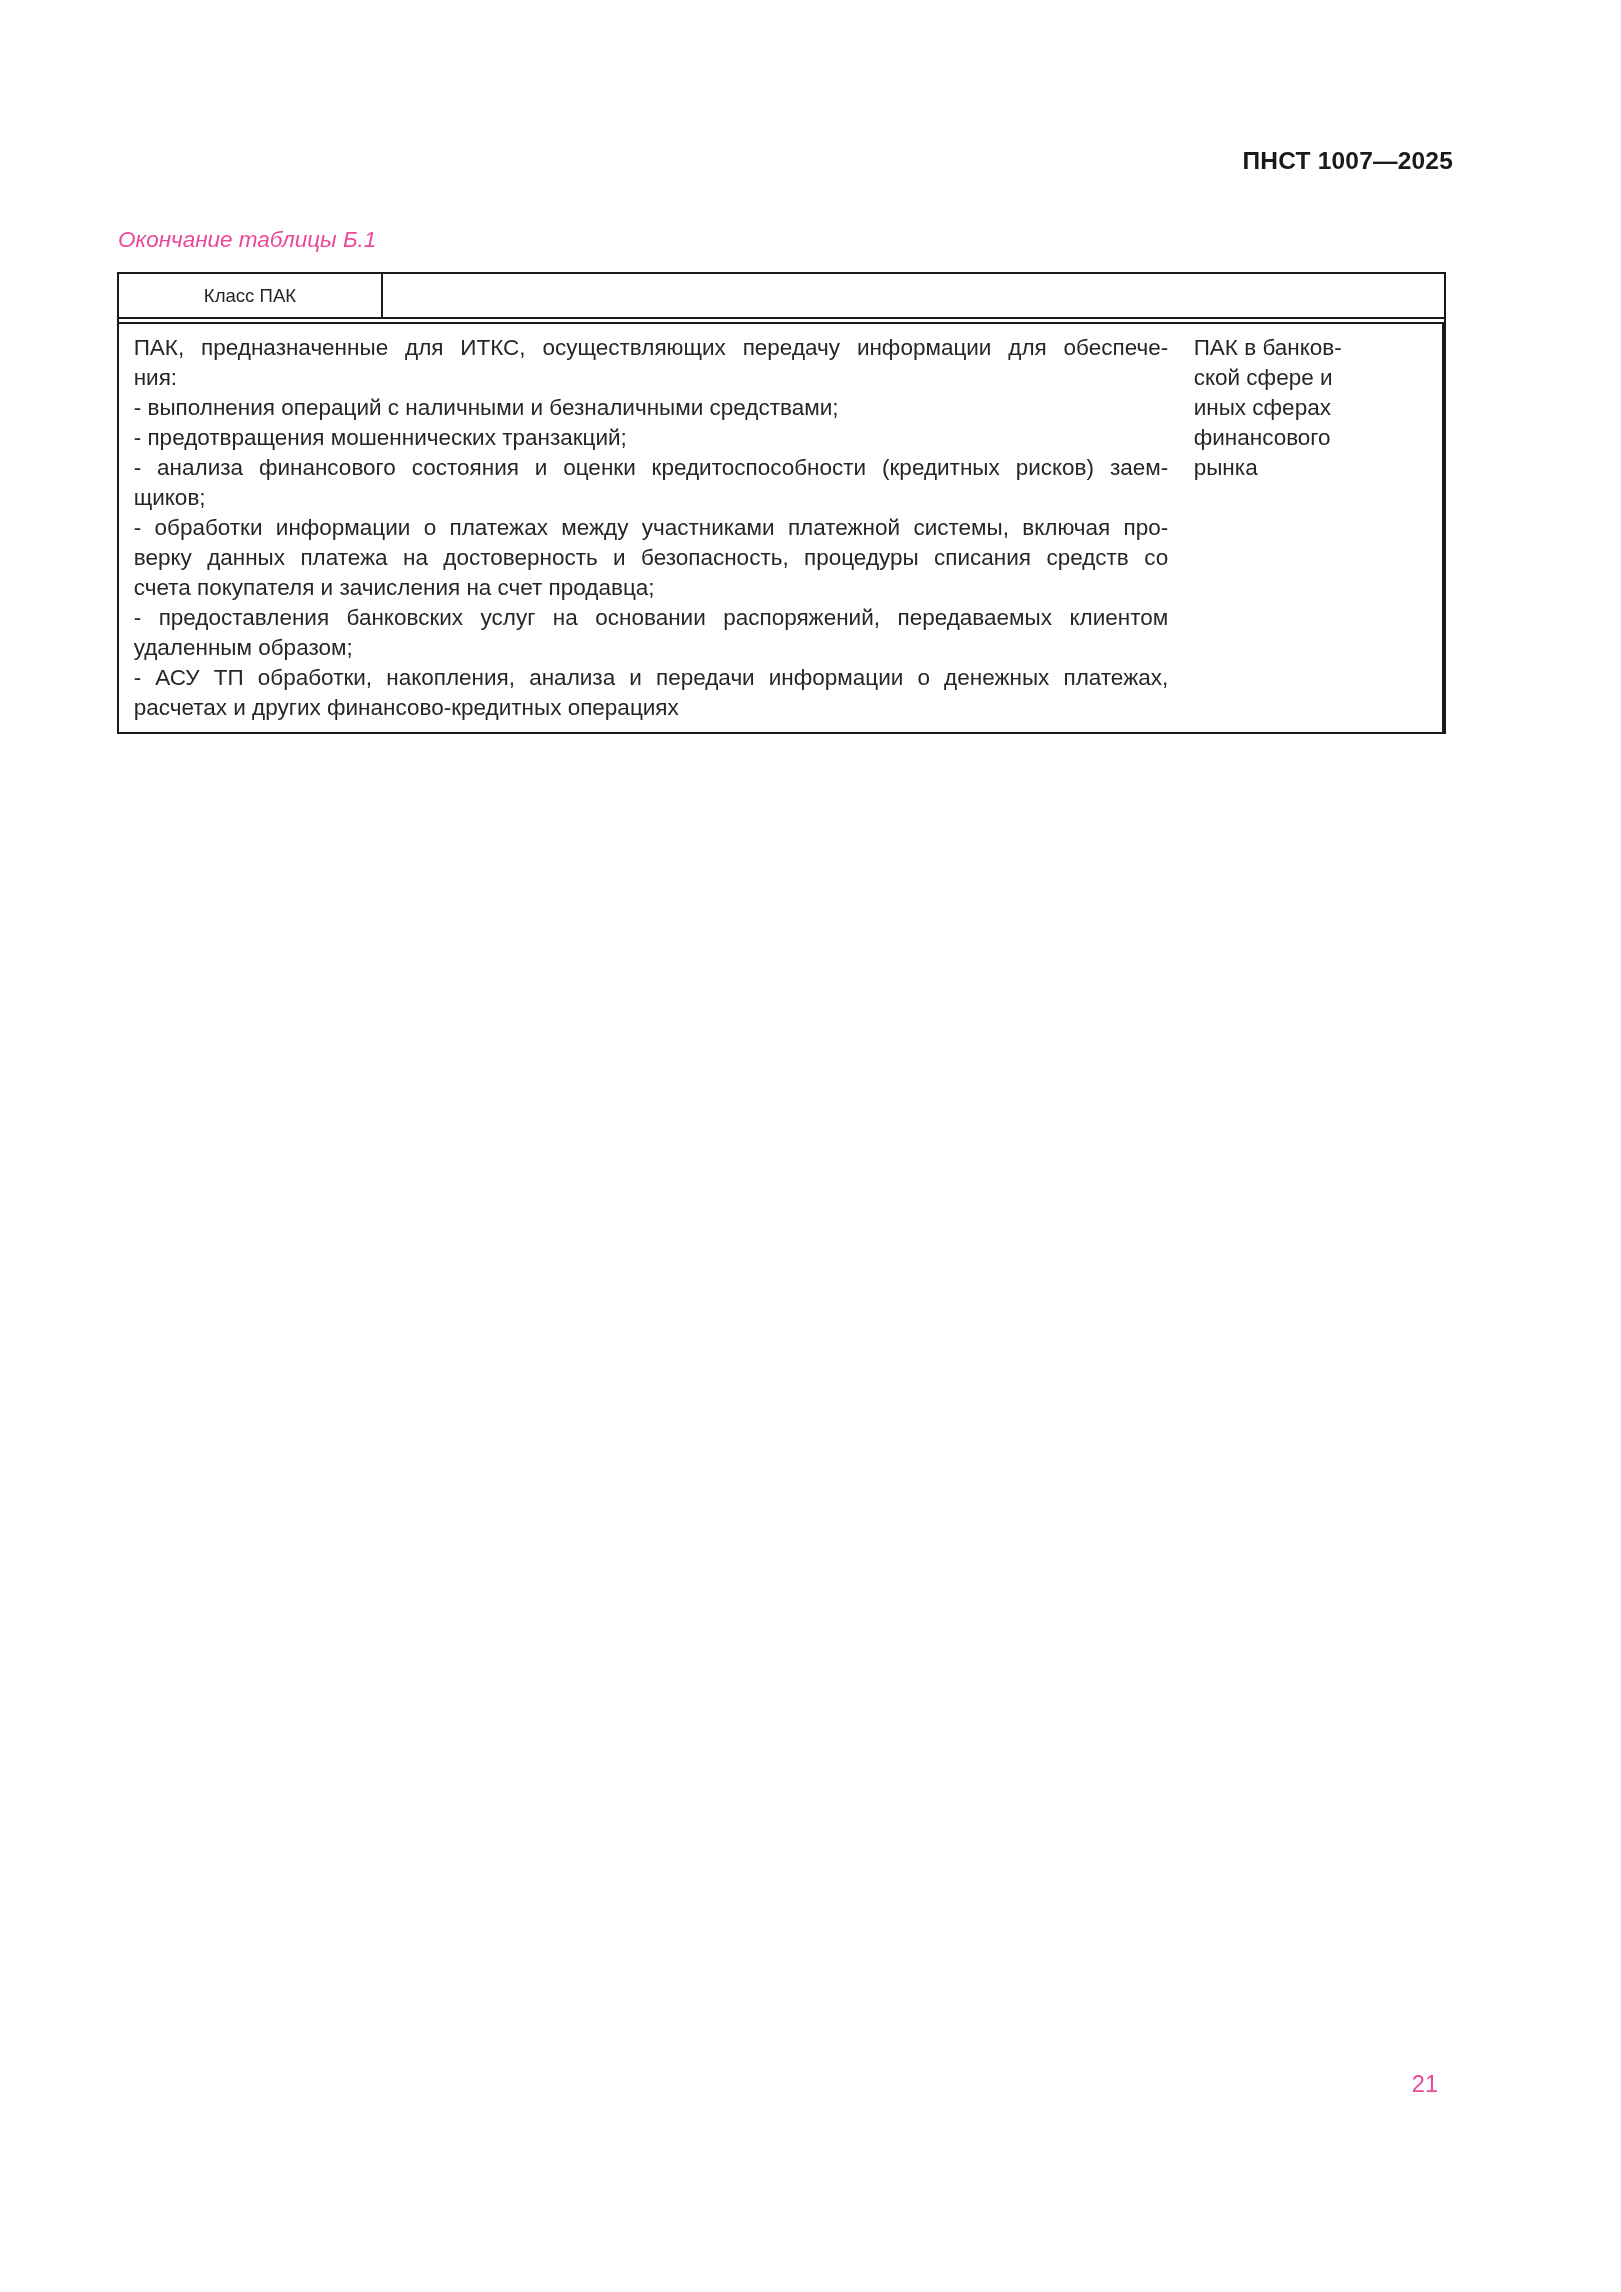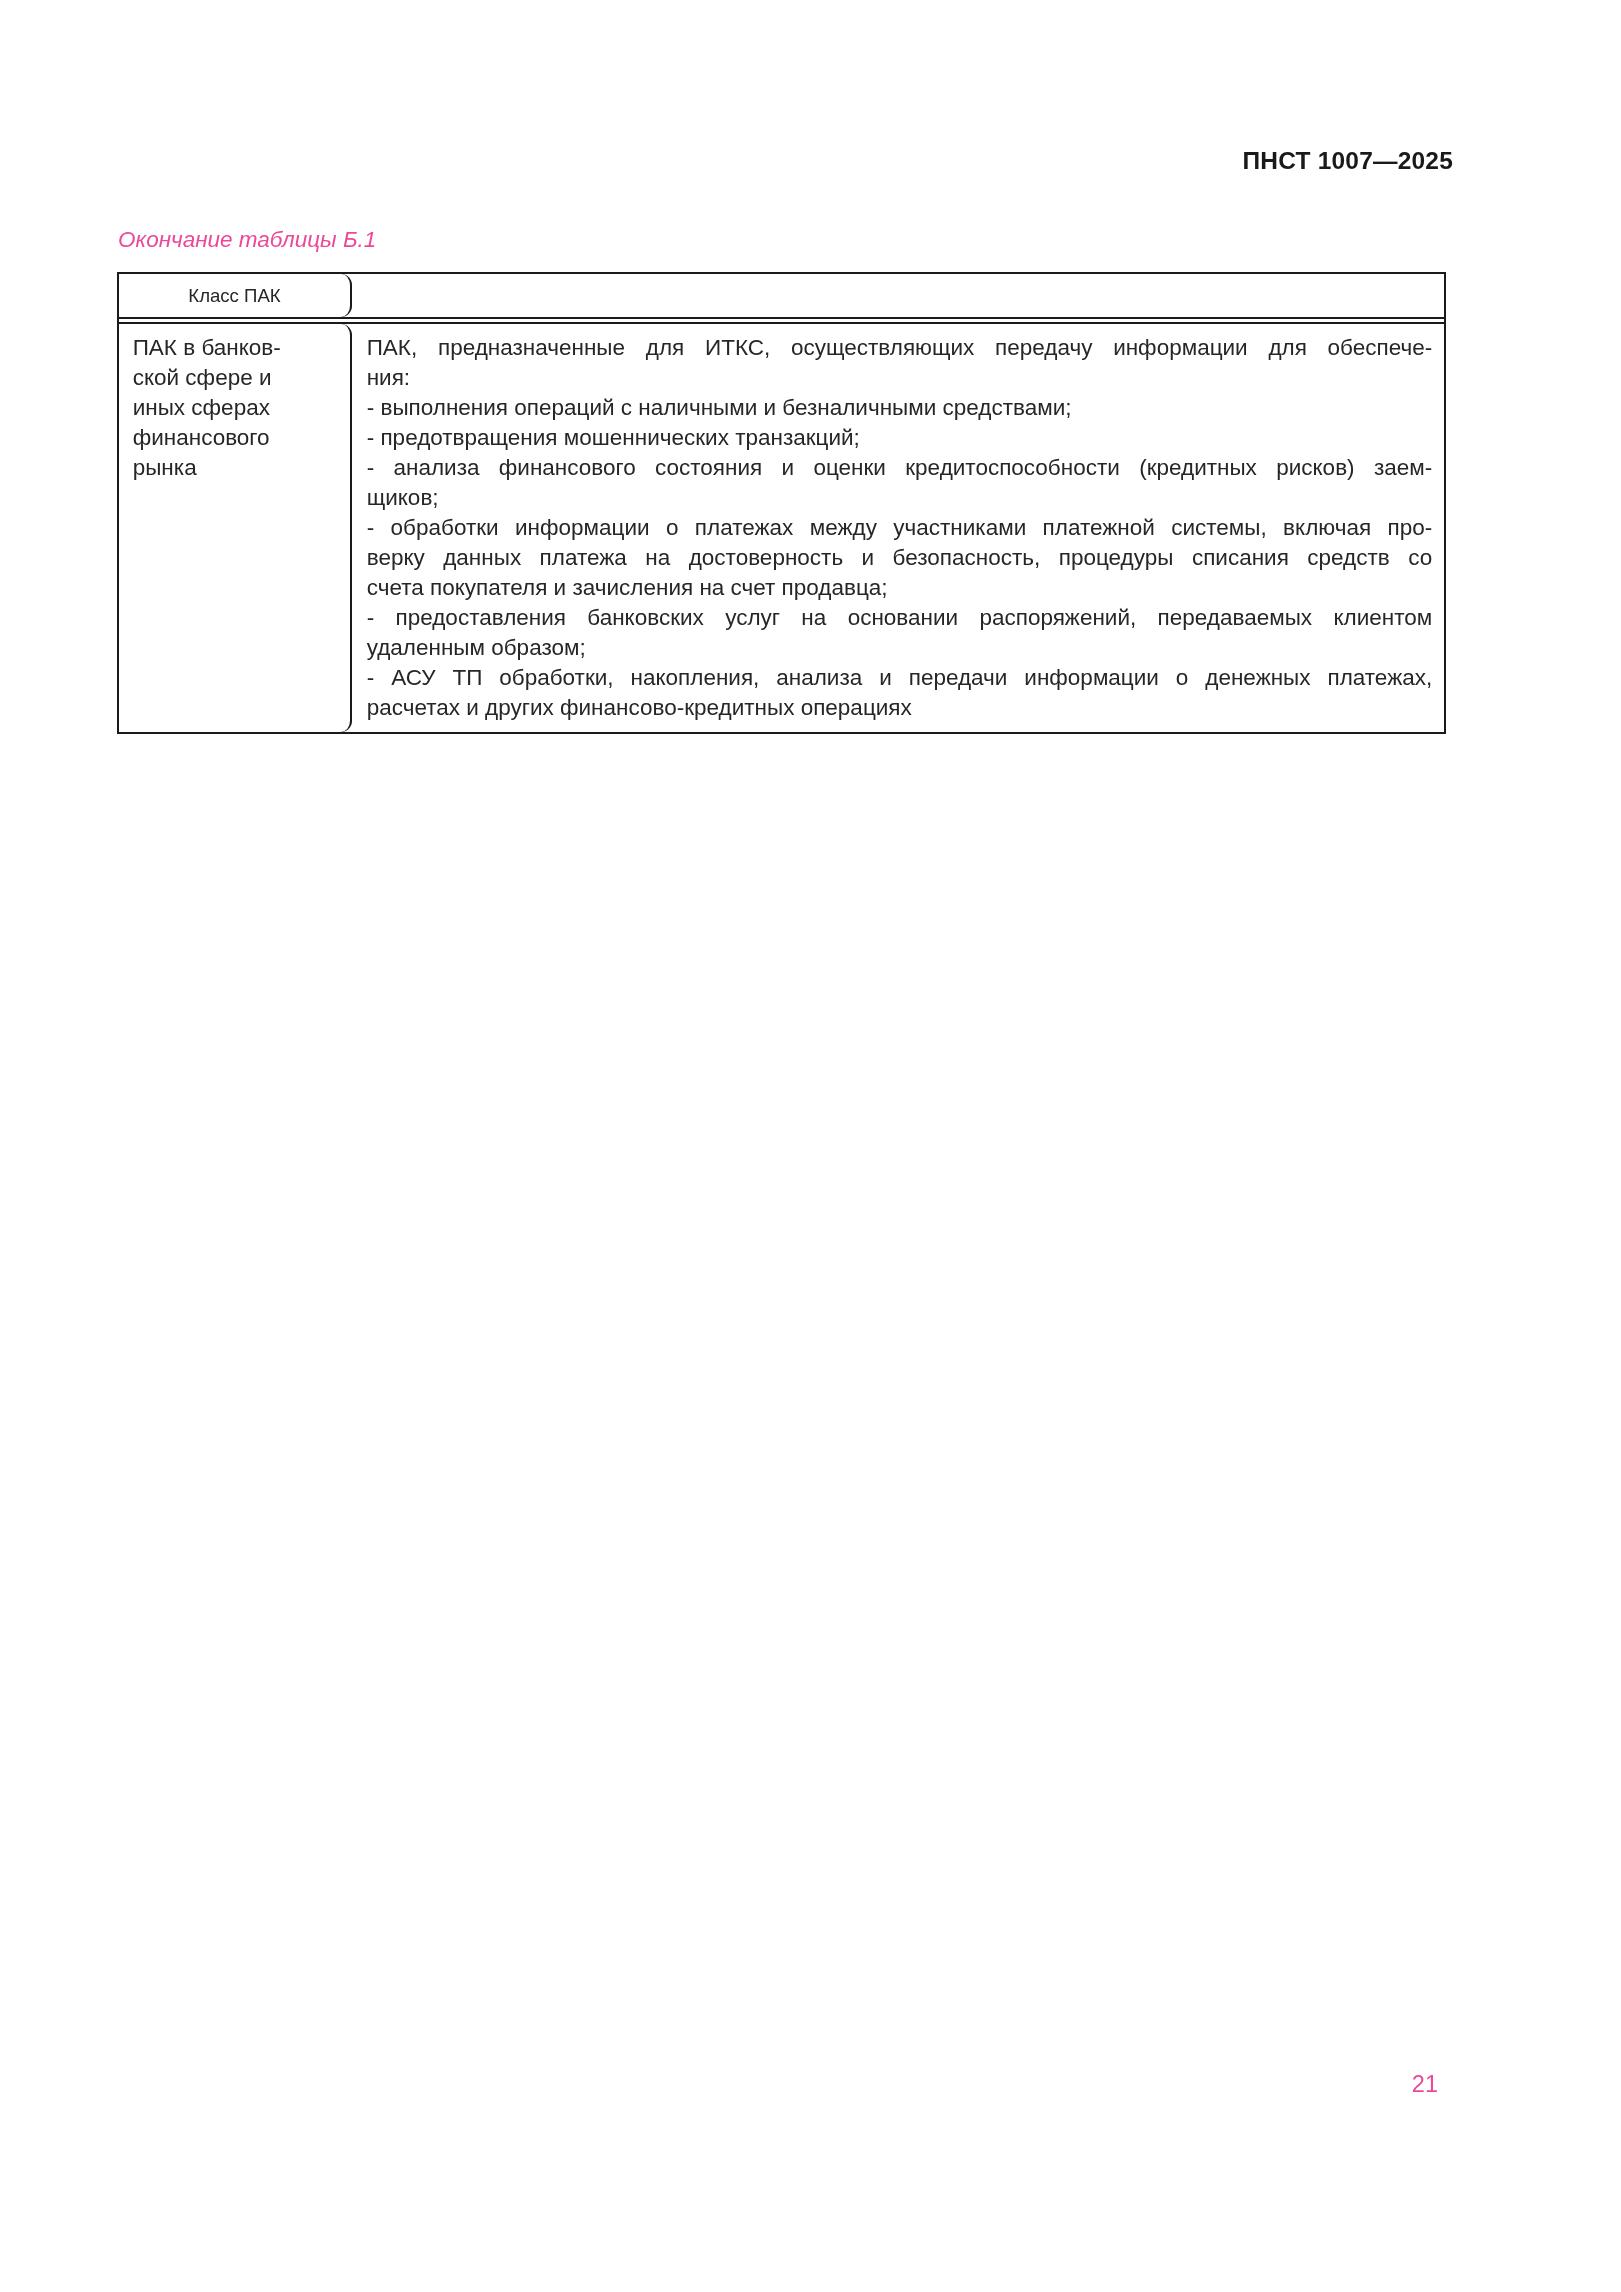--- a/index.html
+++ b/index.html
@@ -56,23 +56,22 @@
       bottom: -6.9px;
       border-bottom: 2px solid #1a1a1a;
     }
     .row.body {
       margin-top: 4.9px;
     }
     .cell {
       box-sizing: border-box;
     }
     .cell.col1 {
-      width: 233px;
+      width: 264px;
       border-right: 2.9px solid #1a1a1a;
-      border-radius: 11px;
     }
     .cell.col2 {
       flex: 1;
     }
     .head .cell {
       display: flex;
       align-items: center;
       justify-content: center;
       font-size: 18.6px;
       color: #262626;
@@ -115,39 +114,39 @@
 
 <div class="doc-header">ПНСТ 1007—2025</div>
 
 <div class="table-caption">Окончание таблицы Б.1</div>
 
 <div class="table">
   <div class="row head">
     <div class="cell col1">Класс ПАК</div>
   </div>
   <div class="row body">
-    <div class="cell col1">
-      <span class="class-line">ПАК в банков-</span>
-      <span class="class-line">ской сфере и</span>
-      <span class="class-line">иных сферах</span>
-      <span class="class-line">финансового</span>
-      <span class="class-line">рынка</span>
-    </div>
     <div class="cell col2">
       <span class="line justify">ПАК, предназначенные для ИТКС, осуществляющих передачу информации для обеспече-</span>
       <span class="line">ния:</span>
       <span class="line">- выполнения операций с наличными и безналичными средствами;</span>
       <span class="line">- предотвращения мошеннических транзакций;</span>
       <span class="line justify">- анализа финансового состояния и оценки кредитоспособности (кредитных рисков) заем-</span>
       <span class="line">щиков;</span>
       <span class="line justify">- обработки информации о платежах между участниками платежной системы, включая про-</span>
       <span class="line justify">верку данных платежа на достоверность и безопасность, процедуры списания средств со</span>
       <span class="line">счета покупателя и зачисления на счет продавца;</span>
       <span class="line justify">- предоставления банковских услуг на основании распоряжений, передаваемых клиентом</span>
       <span class="line">удаленным образом;</span>
       <span class="line justify">- АСУ ТП обработки, накопления, анализа и передачи информации о денежных платежах,</span>
       <span class="line">расчетах и других финансово-кредитных операциях</span>
     </div>
+    <div class="cell col1">
+      <span class="class-line">ПАК в банков-</span>
+      <span class="class-line">ской сфере и</span>
+      <span class="class-line">иных сферах</span>
+      <span class="class-line">финансового</span>
+      <span class="class-line">рынка</span>
+    </div>
   </div>
 </div>
 
 <div class="page-number">21</div>
 
 
 </body></html>

